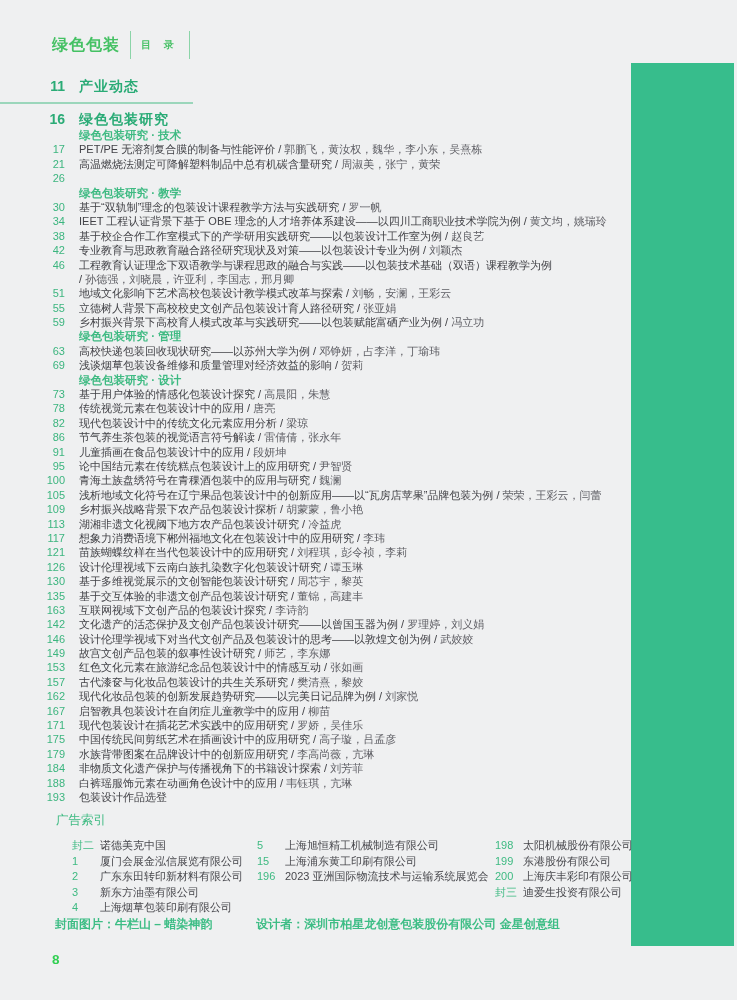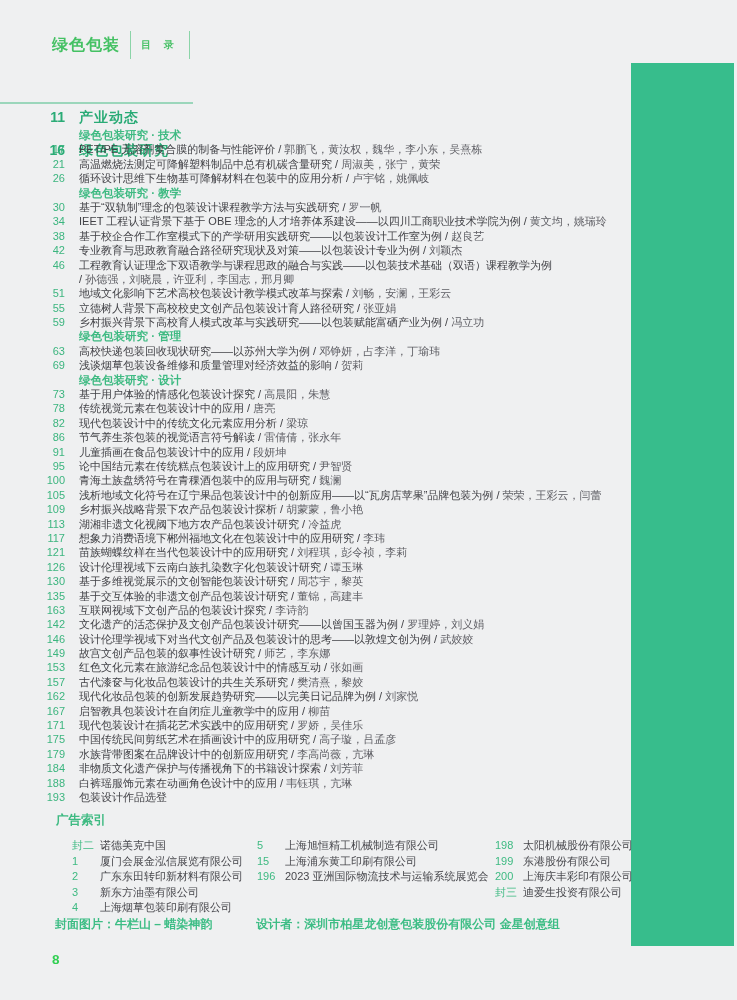--- a/index.html
+++ b/index.html
@@ -16,27 +16,27 @@
   .vbar.second{margin-left:10px;}
   .catalog-label{color:#49c168;font-size:10px;letter-spacing:5px;font-weight:bold;}
   
   .toc{position:absolute;left:28px;top:78px;width:588px;}
   .row{display:flex;height:14.4px;line-height:14.4px;align-items:baseline;}
   .num{width:37px;text-align:right;margin-right:14px;flex:none;color:#3cb57f;font-size:11px;}
   .title{font-size:11px;color:#414146;white-space:nowrap;}
   .authors{color:#5d5d63;}
   .sep{color:#414146;}
   .row.main{height:17px;line-height:17px;}
-  .row.main .num{font-size:14px;font-weight:bold;color:#2aab76;margin-top:31px;}
+  .row.main .num{font-size:14px;font-weight:bold;color:#2aab76;}
   .row.main .title{font-size:14px;font-weight:bold;color:#2aab76;letter-spacing:1px;}
   .row.sub .title{font-weight:bold;color:#3eba82;font-size:11.5px;}
   .rule{margin:7px 0 7px -28px;width:193px;height:2px;background:#9bd6bb;}
   
   .ads{position:absolute;left:56px;top:812px;width:560px;}
-  .ads-title{color:#3eba82;font-weight:bold;font-size:12.5px;margin-bottom:9px;}
+  .ads-title{color:#3eba82;font-weight:normal;font-size:12.5px;margin-bottom:9px;}
   .ads-cols{position:relative;}
   .ads-col{position:absolute;top:0;}
   .ads-col.c0{left:0;}
   .ads-col.c1{left:185px;}
   .ads-col.c2{left:423px;}
   .ad-row{display:flex;height:15.5px;line-height:15.5px;margin-left:16px;}
   .ad-num{width:28px;flex:none;color:#3eba82;font-size:11px;}
   .ad-name{color:#47474c;font-size:11px;white-space:nowrap;}
   
   .footer{position:absolute;left:55px;top:916px;display:flex;gap:44px;font-size:12px;font-weight:bold;color:#3dbd85;}
@@ -71,21 +71,20 @@
     <div class="row entry">
       <span class="num">17</span>
       <span class="title">PET/PE 无溶剂复合膜的制备与性能评价<span class="sep"> / </span><span class="authors">郭鹏飞，黄汝权，魏华，李小东，吴熹栋</span></span>
     </div>
     <div class="row entry">
       <span class="num">21</span>
       <span class="title">高温燃烧法测定可降解塑料制品中总有机碳含量研究<span class="sep"> / </span><span class="authors">周淑美，张宁，黄荣</span></span>
     </div>
     <div class="row entry">
       <span class="num">26</span>
-      <span class="title">循环设计思维下生物基可降解材料在包装中的应用分析<span class="sep"> / </span><span class="authors">卢宇铭，姚佩岐</span></span>
     </div>
     <div class="row sub">
       <span class="num"></span>
       <span class="title">绿色包装研究 · 教学</span>
     </div>
     <div class="row entry">
       <span class="num">30</span>
       <span class="title">基于“双轨制”理念的包装设计课程教学方法与实践研究<span class="sep"> / </span><span class="authors">罗一帆</span></span>
     </div>
     <div class="row entry">

